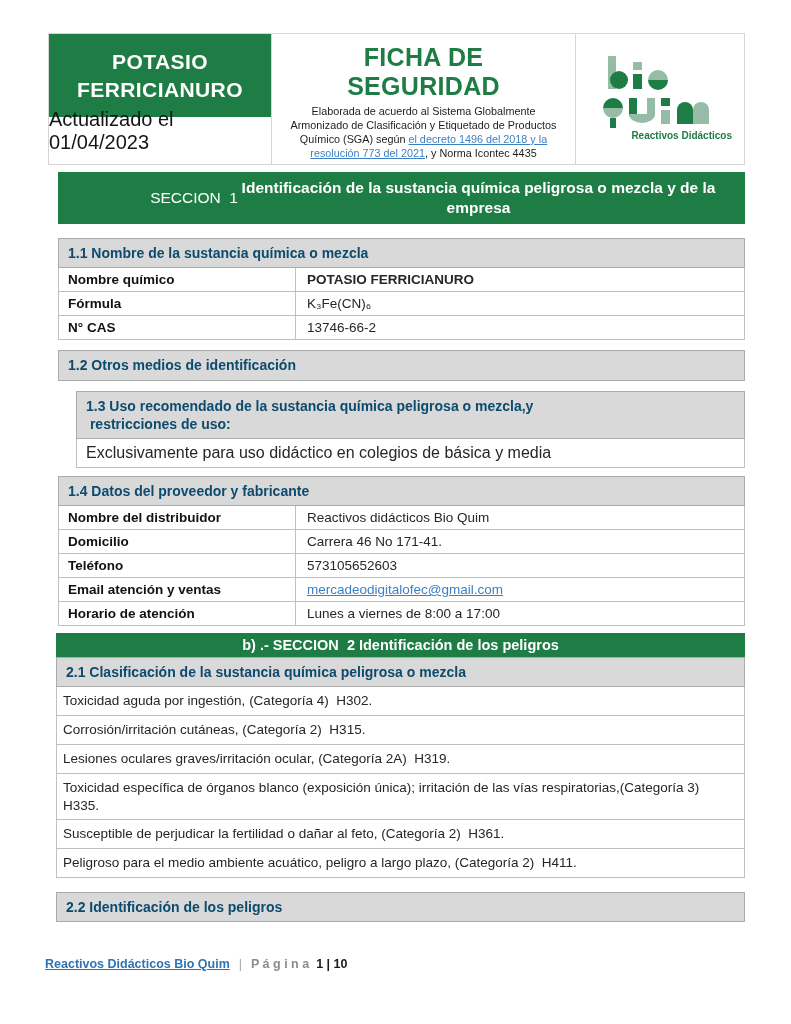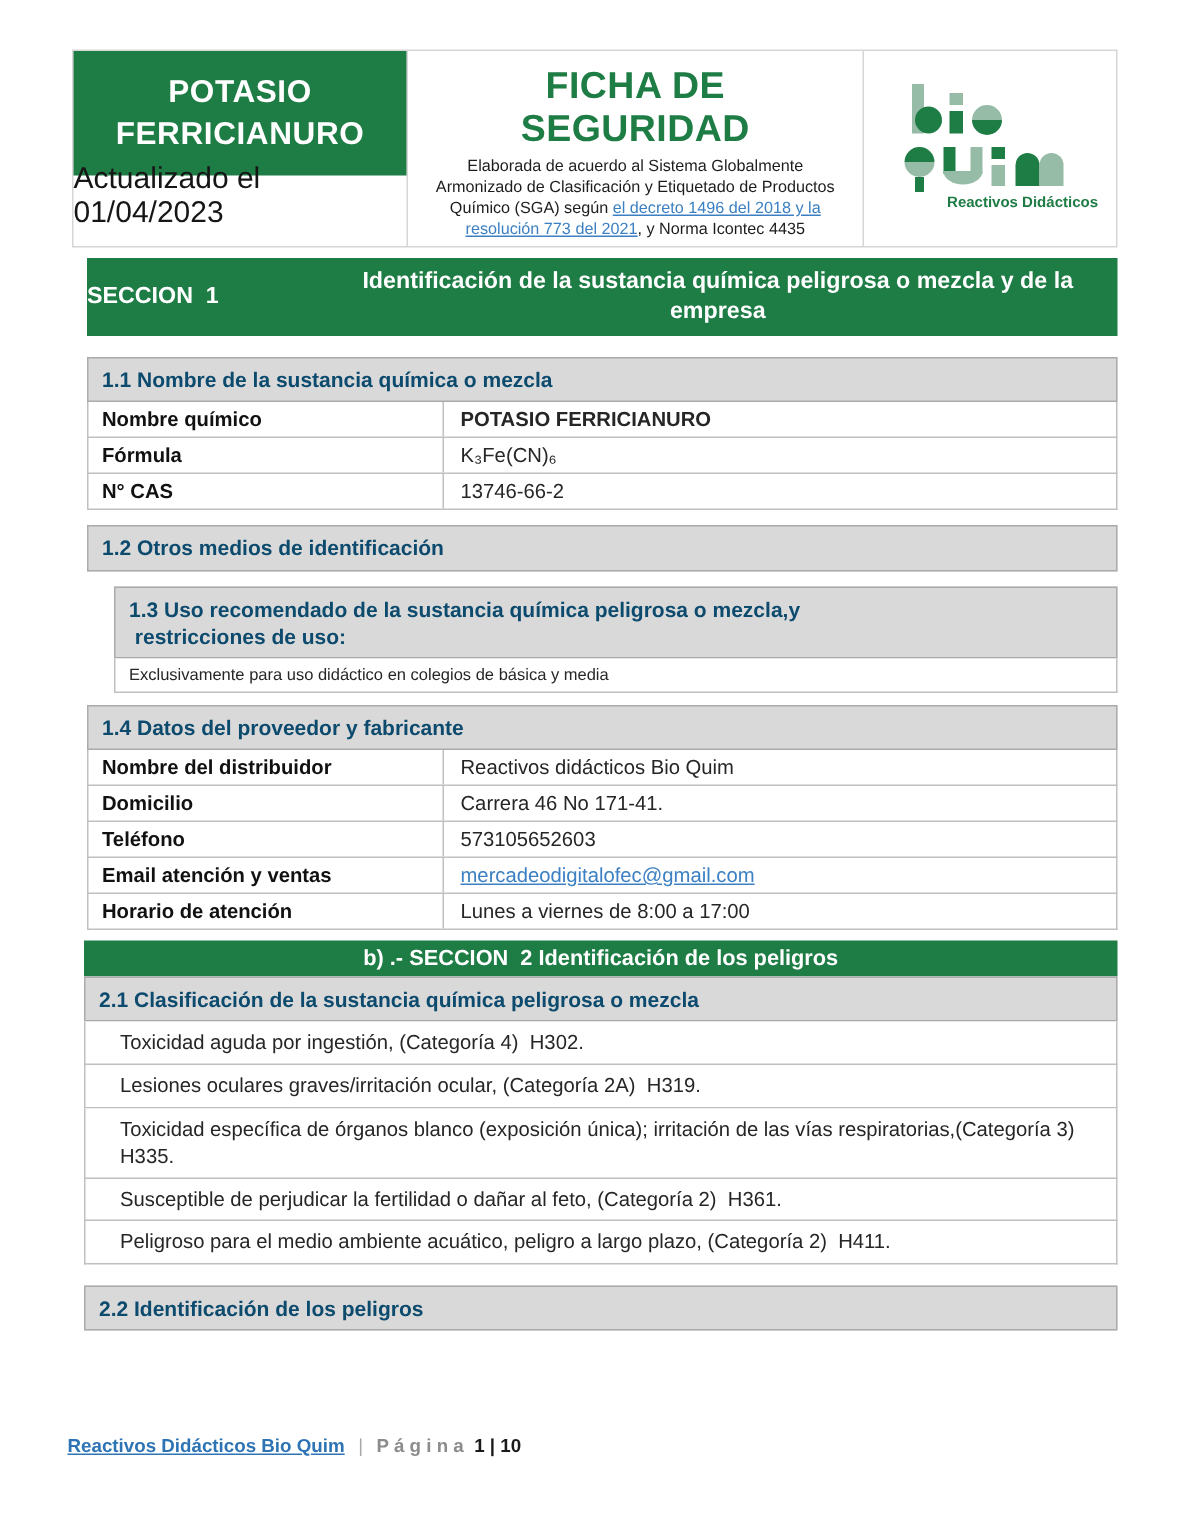--- a/index.html
+++ b/index.html
@@ -23,37 +23,37 @@
   .updated{height:27px;display:flex;align-items:center;justify-content:center;font-size:20px;color:#161616;}
   .h-mid{flex:1;border-right:1px solid #d6d6d6;text-align:center;padding:9px 14px 4px;}
   .doc-title{color:var(--green);font-weight:bold;font-size:25px;letter-spacing:.3px;}
   .doc-sub{font-size:10.8px;line-height:1.3;color:#1d1d1d;margin-top:3px;}
   .lnk{color:var(--link);text-decoration:underline;cursor:pointer;}
   .h-logo{width:164px;display:flex;flex-direction:column;align-items:center;justify-content:center;padding:4px 2px;}
   .logo-tag{color:var(--green);font-weight:bold;font-size:10px;align-self:flex-end;margin:0 10px 4px 12px;}
 
   
   .secbar{margin:7px 46px 0 58px;background:var(--green);color:#fff;display:flex;align-items:center;min-height:52px;}
-  .sec-label{width:180px;text-align:left;font-weight:bold;font-size:15.5px;white-space:pre-wrap;}
+  .sec-label{width:180px;text-align:right;font-weight:normal;font-size:15.5px;white-space:pre-wrap;}
   .sec-title{flex:1;text-align:center;font-weight:bold;font-size:15.5px;line-height:1.32;padding:4px 26px 4px 0;}
   .secbar2{margin:7px 46px 0 56px;background:var(--green);color:#fff;text-align:center;font-weight:bold;
     font-size:14.5px;padding:4px 4px;white-space:pre-wrap;}
 
   
   .block{margin-left:58px;margin-right:46px;}
   .outdent{margin-left:48px;padding-left:28px;}
   .tbl-header{background:var(--gray-bar);border:1px solid var(--bdr-dark);font-weight:bold;font-size:14px;
     padding:5px 9px;color:#0c4a6e;white-space:pre-wrap;line-height:1.3;}
   .row{display:flex;border:1px solid var(--bdr);border-top:none;font-size:13.5px;background:#fff;}
   .row .lab{width:237px;box-sizing:border-box;font-weight:bold;padding:4px 9px;border-right:1px solid var(--bdr);color:#111;}
   .row .val{flex:1;padding:4px 11px;}
   .b{font-weight:bold;}
-  .note-row{border:1px solid var(--bdr);border-top:none;font-size:11px;padding:5px 9px;background:#fff;}
+  .note-row{border:1px solid var(--bdr);border-top:none;font-size:16px;padding:5px 9px;background:#fff;}
 
-  .hazard-item{border:1px solid var(--bdr);border-top:none;padding:5px 23px;font-size:13.5px;
+  .hazard-item{border:1px solid var(--bdr);border-top:none;padding:5px 6px;font-size:13.5px;
     white-space:pre-wrap;line-height:1.32;background:#fff;}
   .gap-md{margin-top:10px;}
   .gap-14{margin-top:14px;}
   .gap-8{margin-top:8px;}
 
   
   .footer{position:absolute;left:45px;top:957px;font-size:12.5px;display:flex;align-items:baseline;}
   .f-link{color:var(--flink);font-weight:bold;text-decoration:underline;cursor:pointer;}
   .f-sep{color:#a8a8a8;margin:0 9px;}
   .f-page{color:#8c8c8c;font-weight:bold;white-space:pre-wrap;}
@@ -149,20 +149,21 @@
     <div class="lab">Horario de atención</div>
     <div class="val">Lunes a viernes de 8:00 a 17:00</div>
   </div>
 </div>
 
 <div class="secbar2">b) .- SECCION  2 Identificación de los peligros</div>
 
 <div class="block" style="margin-left:56px">
   <div class="tbl-header">2.1 Clasificación de la sustancia química peligrosa o mezcla</div>
   <div class="hazard-item">Toxicidad aguda por ingestión, (Categoría 4)  H302.</div>
+  <div class="hazard-item">Corrosión/irritación cutáneas, (Categoría 2)  H315.</div>
   <div class="hazard-item">Lesiones oculares graves/irritación ocular, (Categoría 2A)  H319.</div>
   <div class="hazard-item">Toxicidad específica de órganos blanco (exposición única); irritación de las vías respiratorias,(Categoría 3) H335.</div>
   <div class="hazard-item">Susceptible de perjudicar la fertilidad o dañar al feto, (Categoría 2)  H361.</div>
   <div class="hazard-item">Peligroso para el medio ambiente acuático, peligro a largo plazo, (Categoría 2)  H411.</div>
 </div>
 
 <div class="block gap-14" style="margin-left:56px">
   <div class="tbl-header">2.2 Identificación de los peligros</div>
 </div>
 

